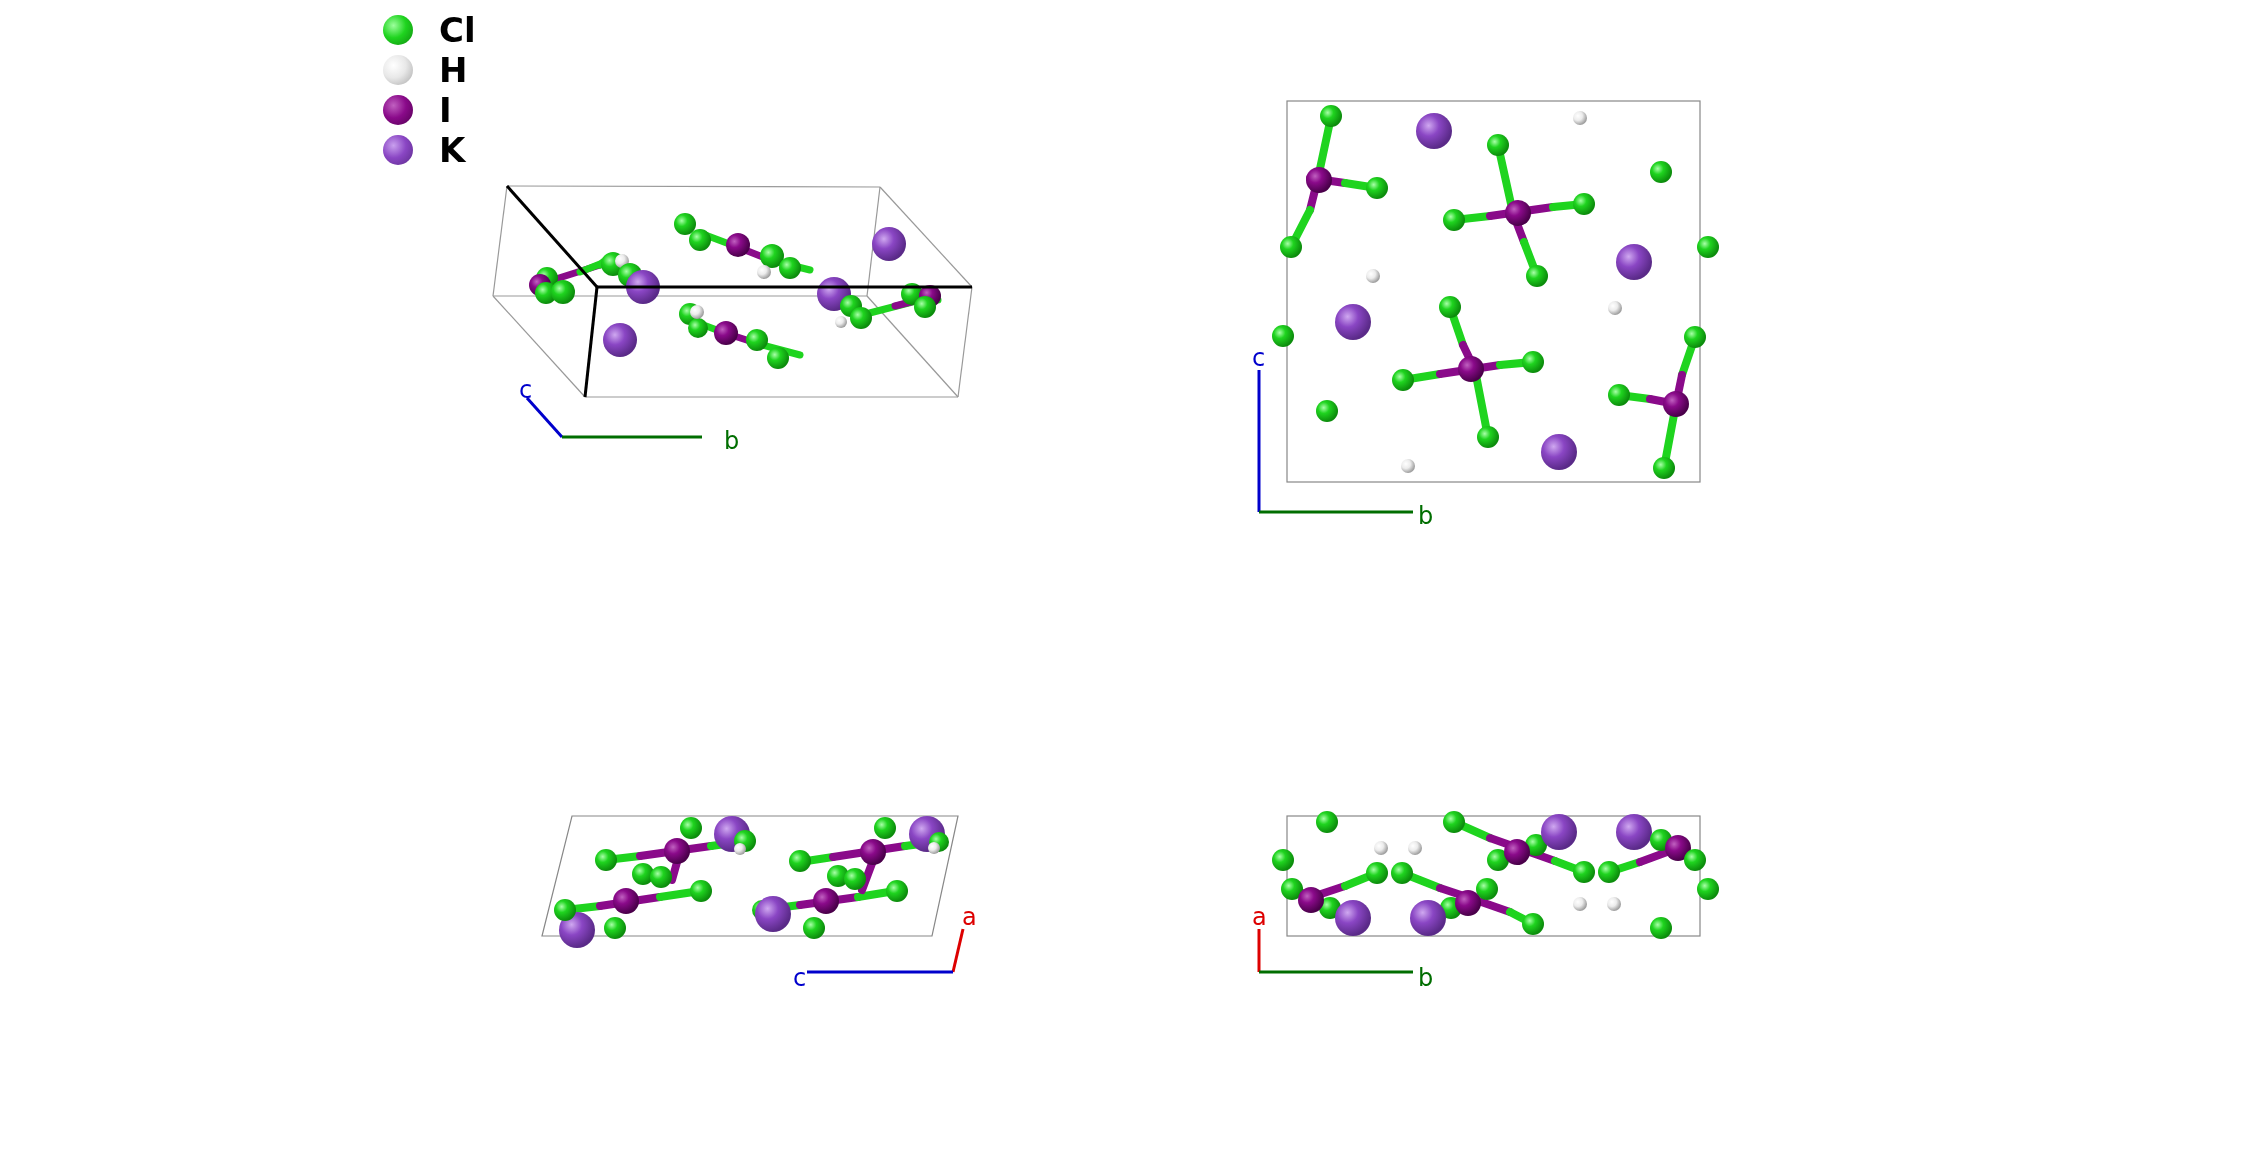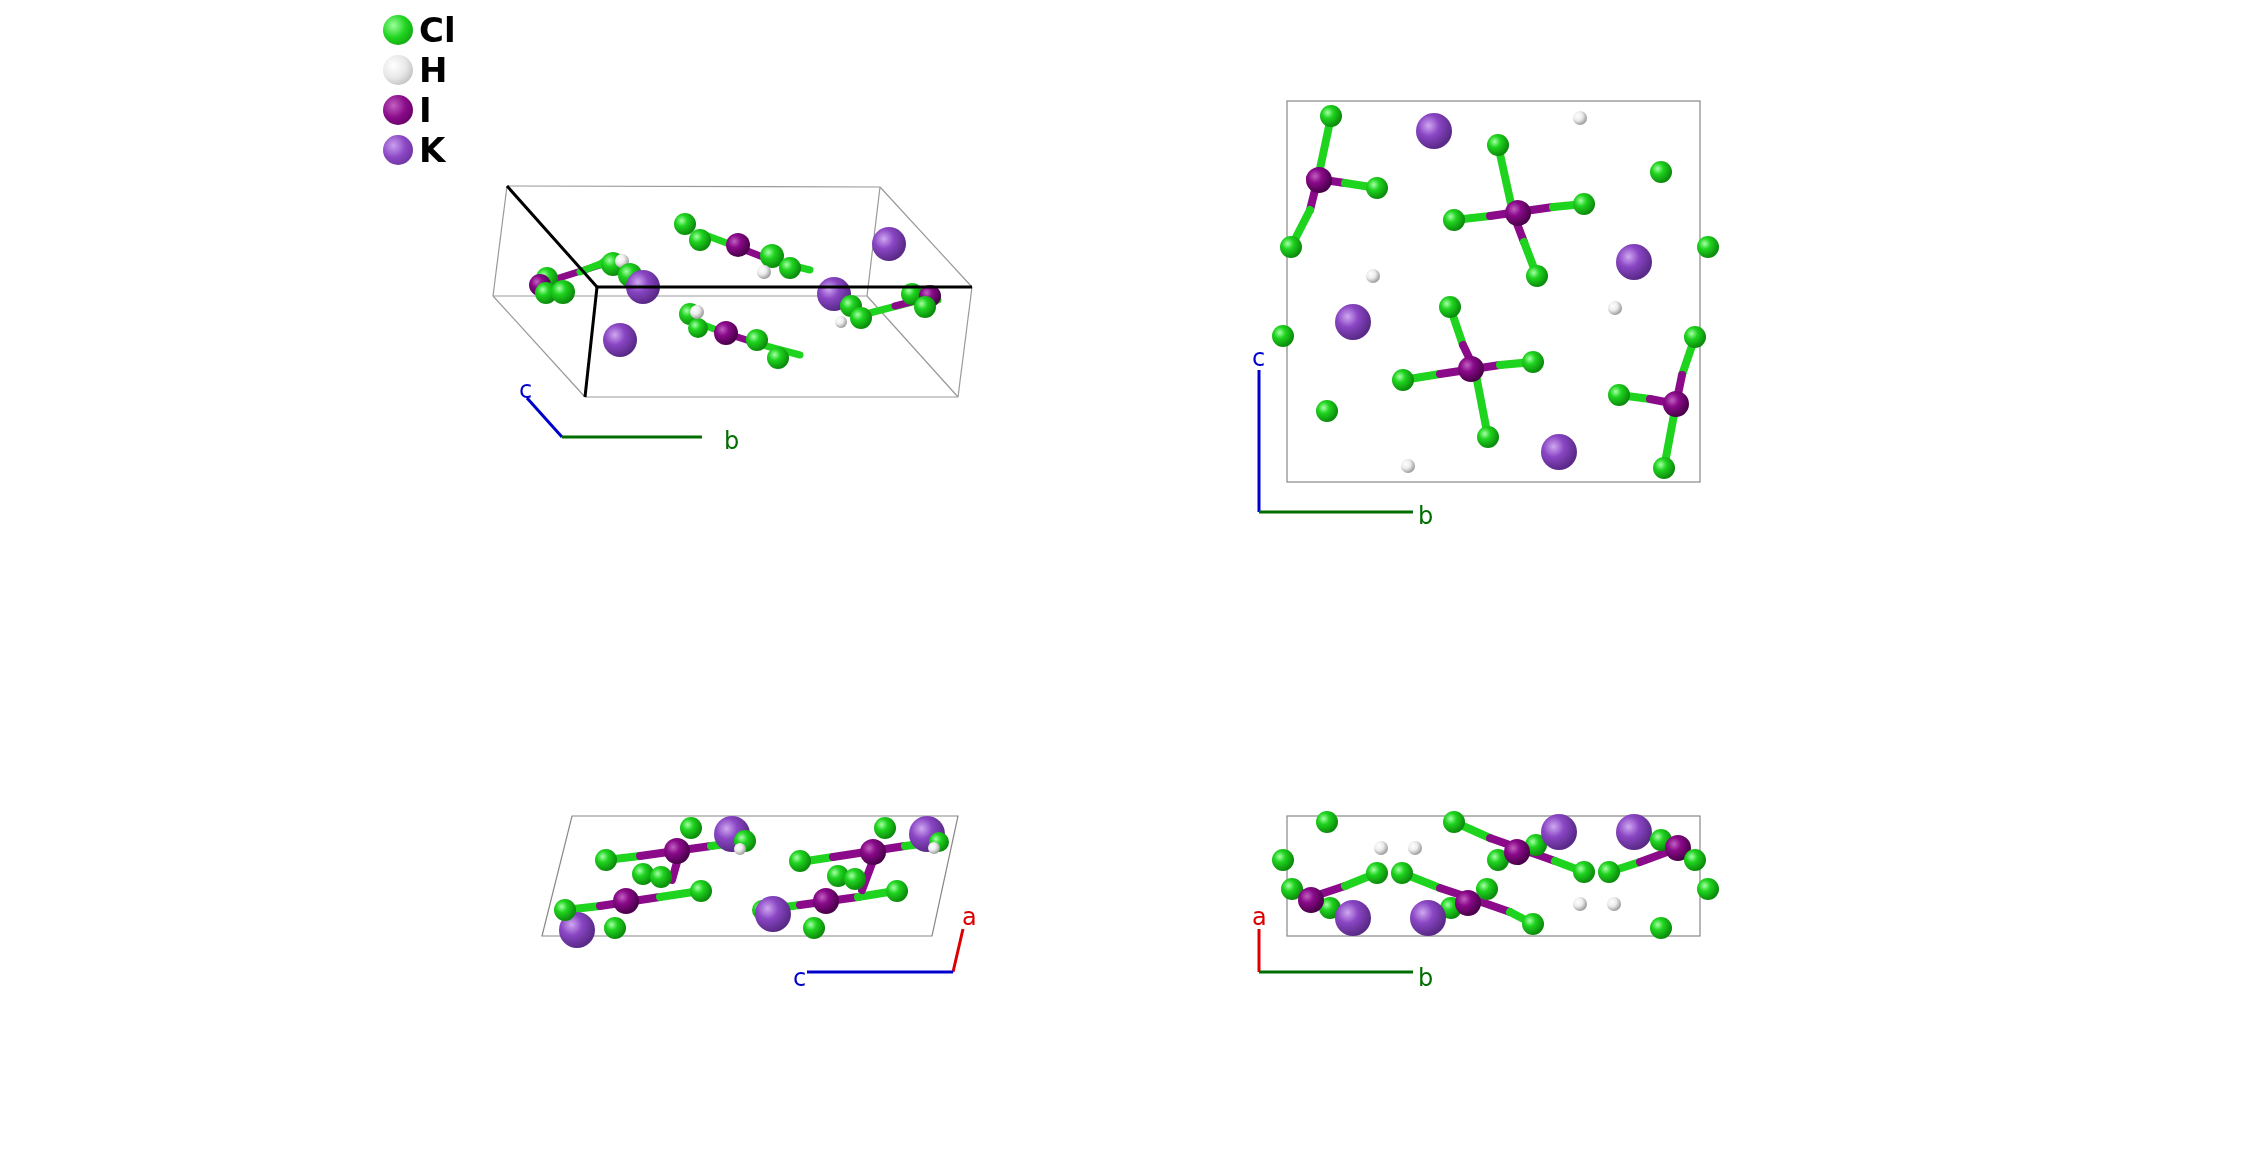--- a/index.html
+++ b/index.html
@@ -1,18 +1,18 @@
 <!DOCTYPE html>
 <html><head>
 <meta charset="utf-8">
 <style>
   html, body { margin:0; padding:0; background:#ffffff; }
   body { width:2244px; height:1168px; position:relative; overflow:hidden; font-family:"DejaVu Sans", sans-serif; }
   #legend { position:absolute; left:383px; top:10px; }
-  .legend-item { display:flex; align-items:center; height:40px; }
+  .legend-item { display:flex; align-items:center; height:40px;gap:20px; }
   .legend-swatch { width:30px; height:30px; border-radius:50%; margin-right:6px; }
   .legend-label { font-family:"DejaVu Sans", sans-serif; font-weight:bold; font-size:34px; color:#000; line-height:40px; }
   svg.panel { position:absolute; left:0; top:0; }
   .axis-label { font-family:"DejaVu Sans", sans-serif; font-size:24px; }
 </style>
 </head>
 <body>
 
 <div id="legend">
   <div class="legend-item">

